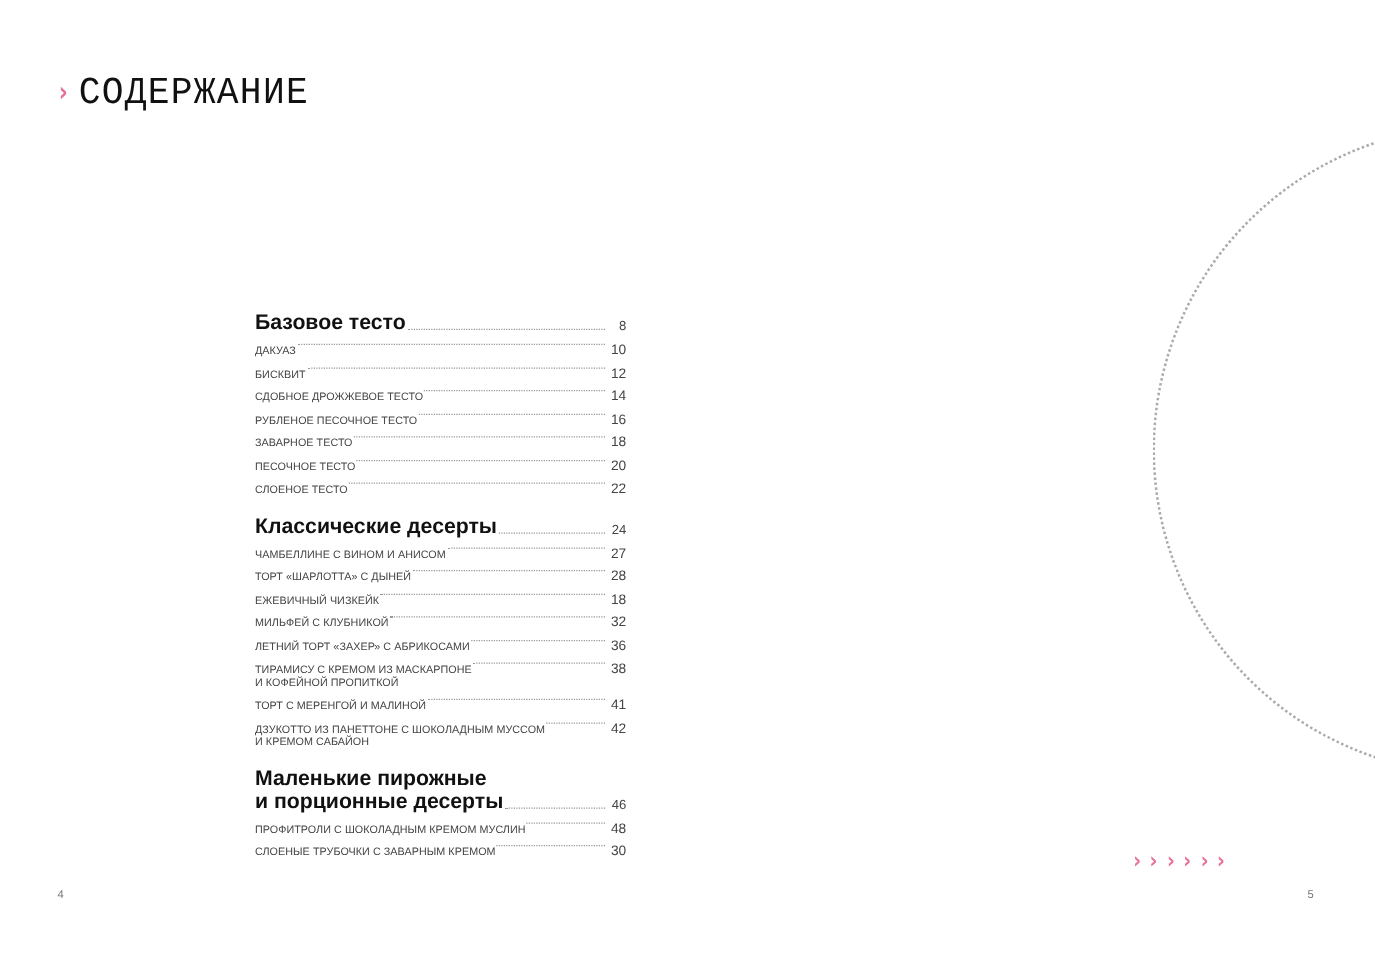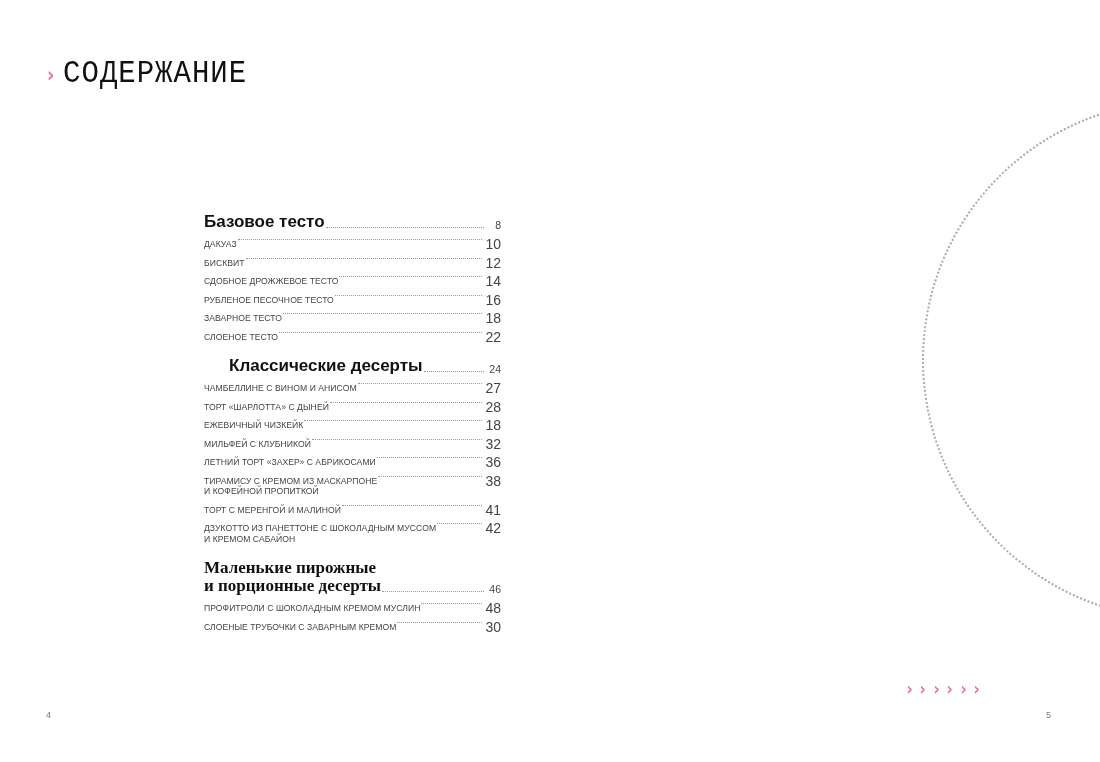--- a/index.html
+++ b/index.html
@@ -18,21 +18,21 @@
   .toc-left { left: 204px; top: 213px; }
 
   .section { display: flex; align-items: flex-end; margin-top: 11px; margin-bottom: 4px; }
   .section:first-child { margin-top: 0; }
   .section-title { font-family: "Liberation Sans", sans-serif; font-weight: bold; font-size: 17px; color: #111; line-height: 18px; white-space: nowrap; }
   .section-title.multi { white-space: normal; }
 
   .entry { display: flex; align-items: flex-start; padding: 4px 0; }
   .entry-title { font-size: 8.6px; color: #444; text-transform: uppercase; line-height: 10.5px; white-space: pre-line; letter-spacing: 0.05px; }
   .dots { flex: 1; border-bottom: 1px dotted #999; margin: 0 3px 2px 1px; min-width: 10px; height: 1px; }
-  .page-num { font-size: 14px; color: #444; min-width: 14px; text-align: right; line-height: 10.5px; }
+  .page-num { font-size: 11px; color: #444; min-width: 14px; text-align: right; line-height: 10.5px; }
   .section .page-num { font-size: 10.5px; line-height: 12px; }
   .section .dots { margin-bottom: 3px; }
 
   .folio { position: absolute; top: 710px; font-size: 9px; color: #777; }
   .folio-left { left: 46px; }
   .folio-right { left: 496px; }
 
   .chevrons { position: absolute; left: 356px; top: 680px; display: flex; gap: 6px; }
   .chev { color: #e5719b; font-family: "DejaVu Sans", sans-serif; font-weight: bold; font-size: 18px; line-height: 18px; transform: scaleX(0.85); }
 
@@ -42,21 +42,21 @@
 </head>
 <body>
 
 <div class="page page-left">
   <div class="title-wrap">
     <span class="title-chevron">›</span>
     <h1 class="title-text">СОДЕРЖАНИЕ</h1>
   </div>
   <div class="toc toc-left" id="toc-left">
       <div class="section">
-        <span class="section-title" style="white-space: pre-line;">Базовое тесто</span>
+        <span class="section-title" style="white-space: pre-line; margin-top: 36px;">Базовое тесто</span>
         <span class="dots"></span>
         <span class="page-num">8</span>
       </div>
       <div class="entry">
         <span class="entry-title">Дакуаз</span>
         <span class="dots"></span>
         <span class="page-num">10</span>
       </div>
       <div class="entry">
         <span class="entry-title">Бисквит</span>
@@ -72,26 +72,31 @@
         <span class="entry-title">Рубленое песочное тесто</span>
         <span class="dots"></span>
         <span class="page-num">16</span>
       </div>
       <div class="entry">
         <span class="entry-title">Заварное тесто</span>
         <span class="dots"></span>
         <span class="page-num">18</span>
       </div>
       <div class="entry">
+        <span class="entry-title">Песочное тесто</span>
+        <span class="dots"></span>
+        <span class="page-num">20</span>
+      </div>
+      <div class="entry">
         <span class="entry-title">Слоеное тесто</span>
         <span class="dots"></span>
         <span class="page-num">22</span>
       </div>
       <div class="section">
-        <span class="section-title" style="white-space: pre-line; margin-left: 25px;">Классические десерты</span>
+        <span class="section-title" style="white-space: pre-line;">Классические десерты</span>
         <span class="dots"></span>
         <span class="page-num">24</span>
       </div>
       <div class="entry">
         <span class="entry-title">Чамбеллине с вином и анисом</span>
         <span class="dots"></span>
         <span class="page-num">27</span>
       </div>
       <div class="entry">
         <span class="entry-title">Торт «Шарлотта» с дыней</span>
@@ -124,21 +129,21 @@
         <span class="dots"></span>
         <span class="page-num">41</span>
       </div>
       <div class="entry">
         <span class="entry-title">Дзукотто из панеттоне с шоколадным муссом
 и кремом сабайон</span>
         <span class="dots"></span>
         <span class="page-num">42</span>
       </div>
       <div class="section">
-        <span class="section-title multi" style="white-space: pre-line; font-family: Liberation Serif, serif;">Маленькие пирожные
+        <span class="section-title multi" style="white-space: pre-line;">Маленькие пирожные
 и порционные десерты</span>
         <span class="dots"></span>
         <span class="page-num">46</span>
       </div>
       <div class="entry">
         <span class="entry-title">Профитроли с шоколадным кремом муслин</span>
         <span class="dots"></span>
         <span class="page-num">48</span>
       </div>
       <div class="entry">

